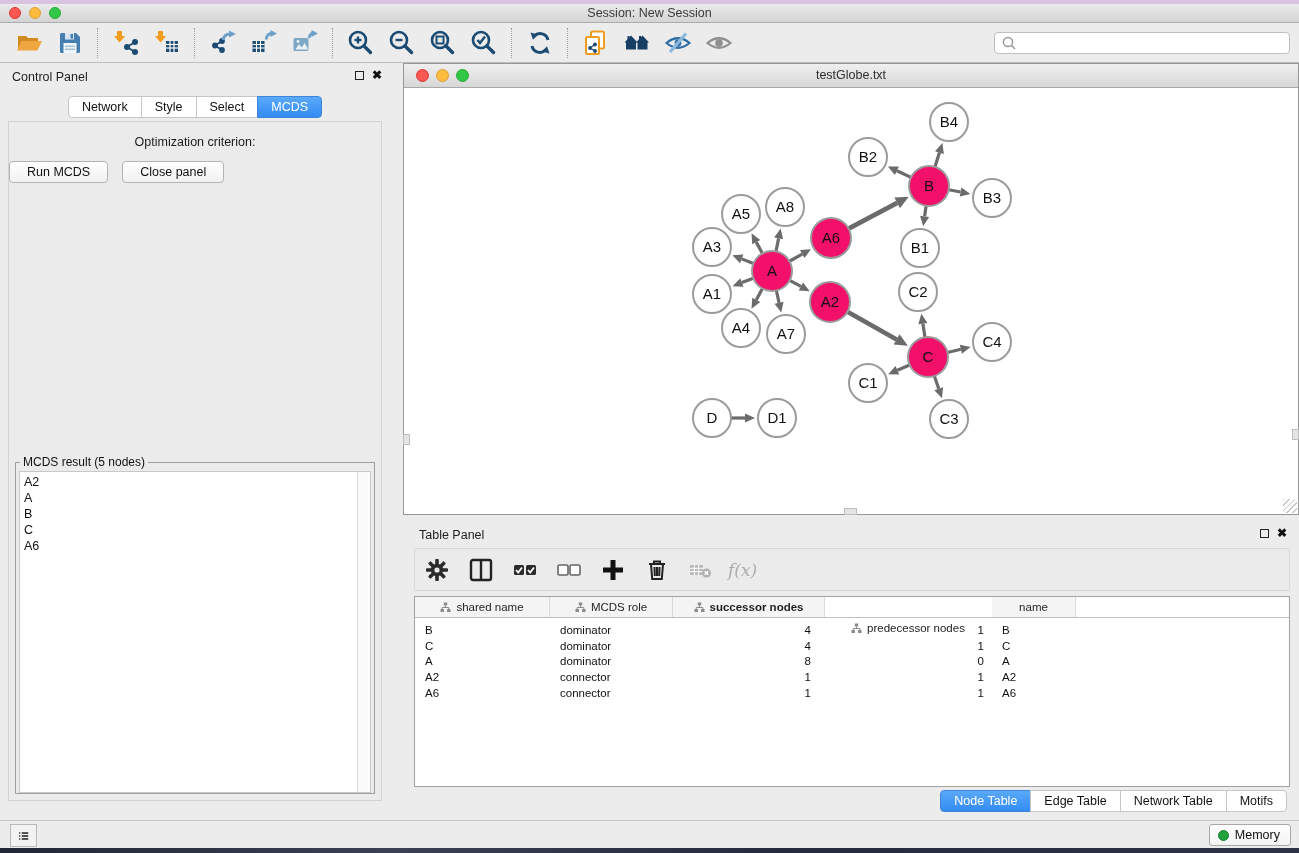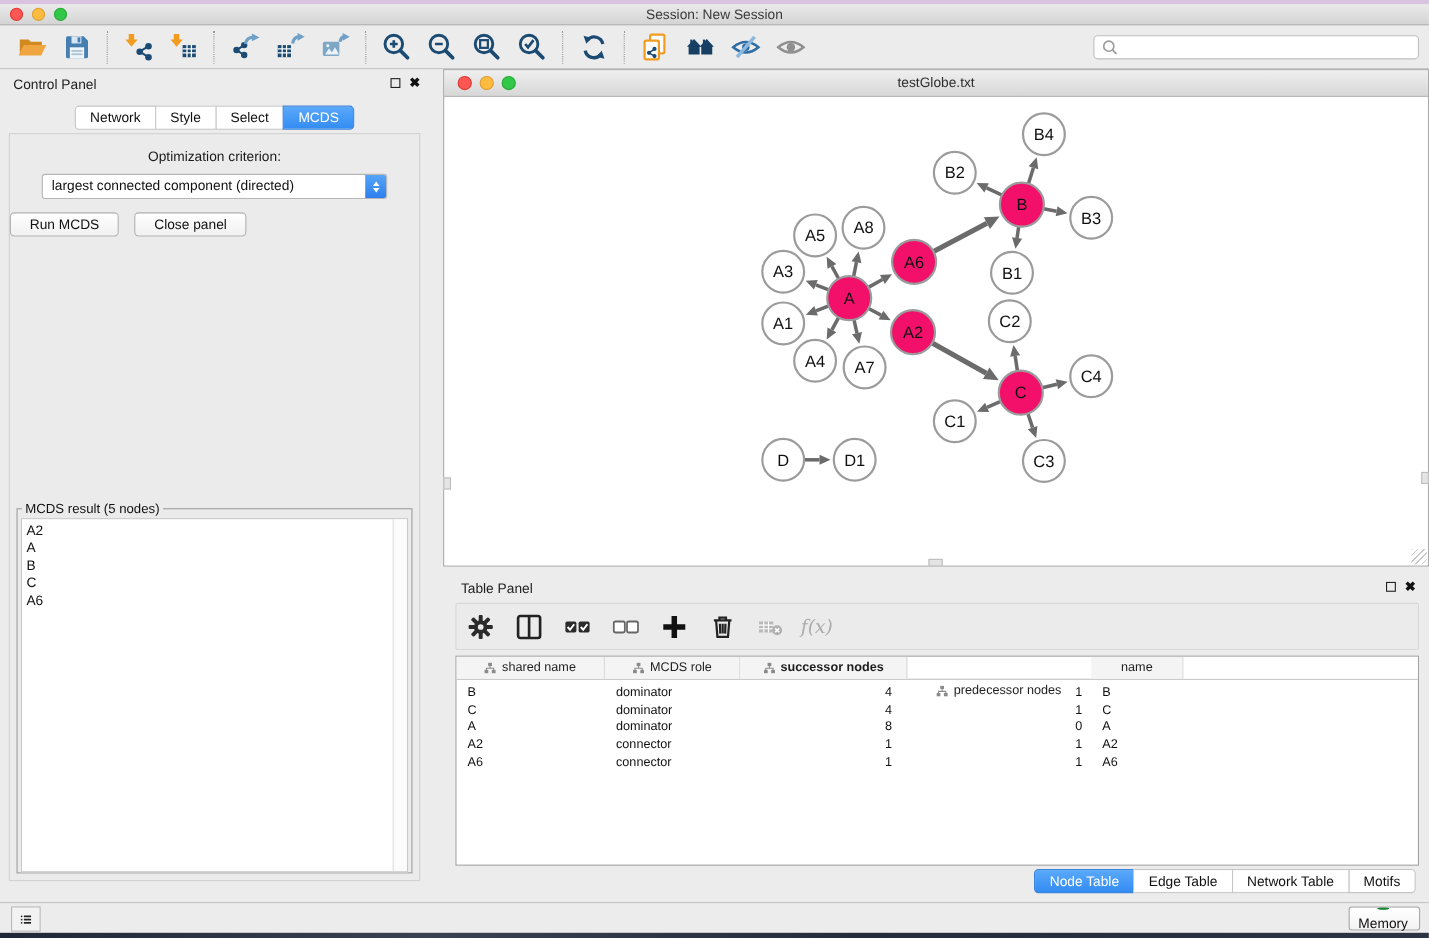--- a/index.html
+++ b/index.html
@@ -137,21 +137,21 @@
     position:absolute; left:0; top:820px; width:1299px; height:28px;
     background:#ECECEC; border-top:1px solid #C4C4C4;
   }
   .status-btn {
     position:absolute; left:10px; top:3px; width:27px; height:23px;
     background:#F2F2F2; border:1px solid #B9B9B9; display:flex; align-items:center; justify-content:center;
   }
   .memory-btn {
     position:absolute; right:8px; top:3px; height:22px; padding:0 10px 0 8px;
     background:linear-gradient(#FFFFFF,#F3F3F3); border:1px solid #A8A8A8; border-radius:3px;
-    display:flex; align-items:center; gap:6px; font-size:12.5px; color:#111;flex-direction:column;
+    display:flex; align-items:center; gap:6px; font-size:12.5px; color:#111;
   }
   .mem-dot { width:11px; height:11px; border-radius:50%; background:#1FA23C; border:1px solid #158230; }
   .bottom-strip { position:absolute; left:0; top:848px; width:1299px; height:5px;
     background:linear-gradient(90deg,#1F2736,#3A4153 30%,#232B3C 60%,#2C3345); }
 </style>
 </head>
 <body>
 
 <div class="menu-strip"></div>
 
@@ -341,27 +341,20 @@
       </span>
     </div>
     <div class="seg-row" id="control-tabs">
         <span class="seg-tab">Network</span>
         <span class="seg-tab">Style</span>
         <span class="seg-tab">Select</span>
         <span class="seg-tab active">MCDS</span>
       </div>
     <div class="cp-inner">
       <div class="opt-label">Optimization criterion:</div>
-      <div class="mac-select">
-        <span>largest connected component (directed)</span>
-        <span class="stepper">
-            <span class="tri-up"></span>
-            <span class="tri-dn"></span>
-          </span>
-      </div>
       <div class="btn-row">
         <button class="mac-btn">Run MCDS</button>
         <button class="mac-btn">Close panel</button>
       </div>
       <fieldset class="result">
         <legend>MCDS result (5 nodes)</legend>
         <div class="listbox">
           <div class="items" id="result-items">
               <div>A2</div>
               <div>A</div>

